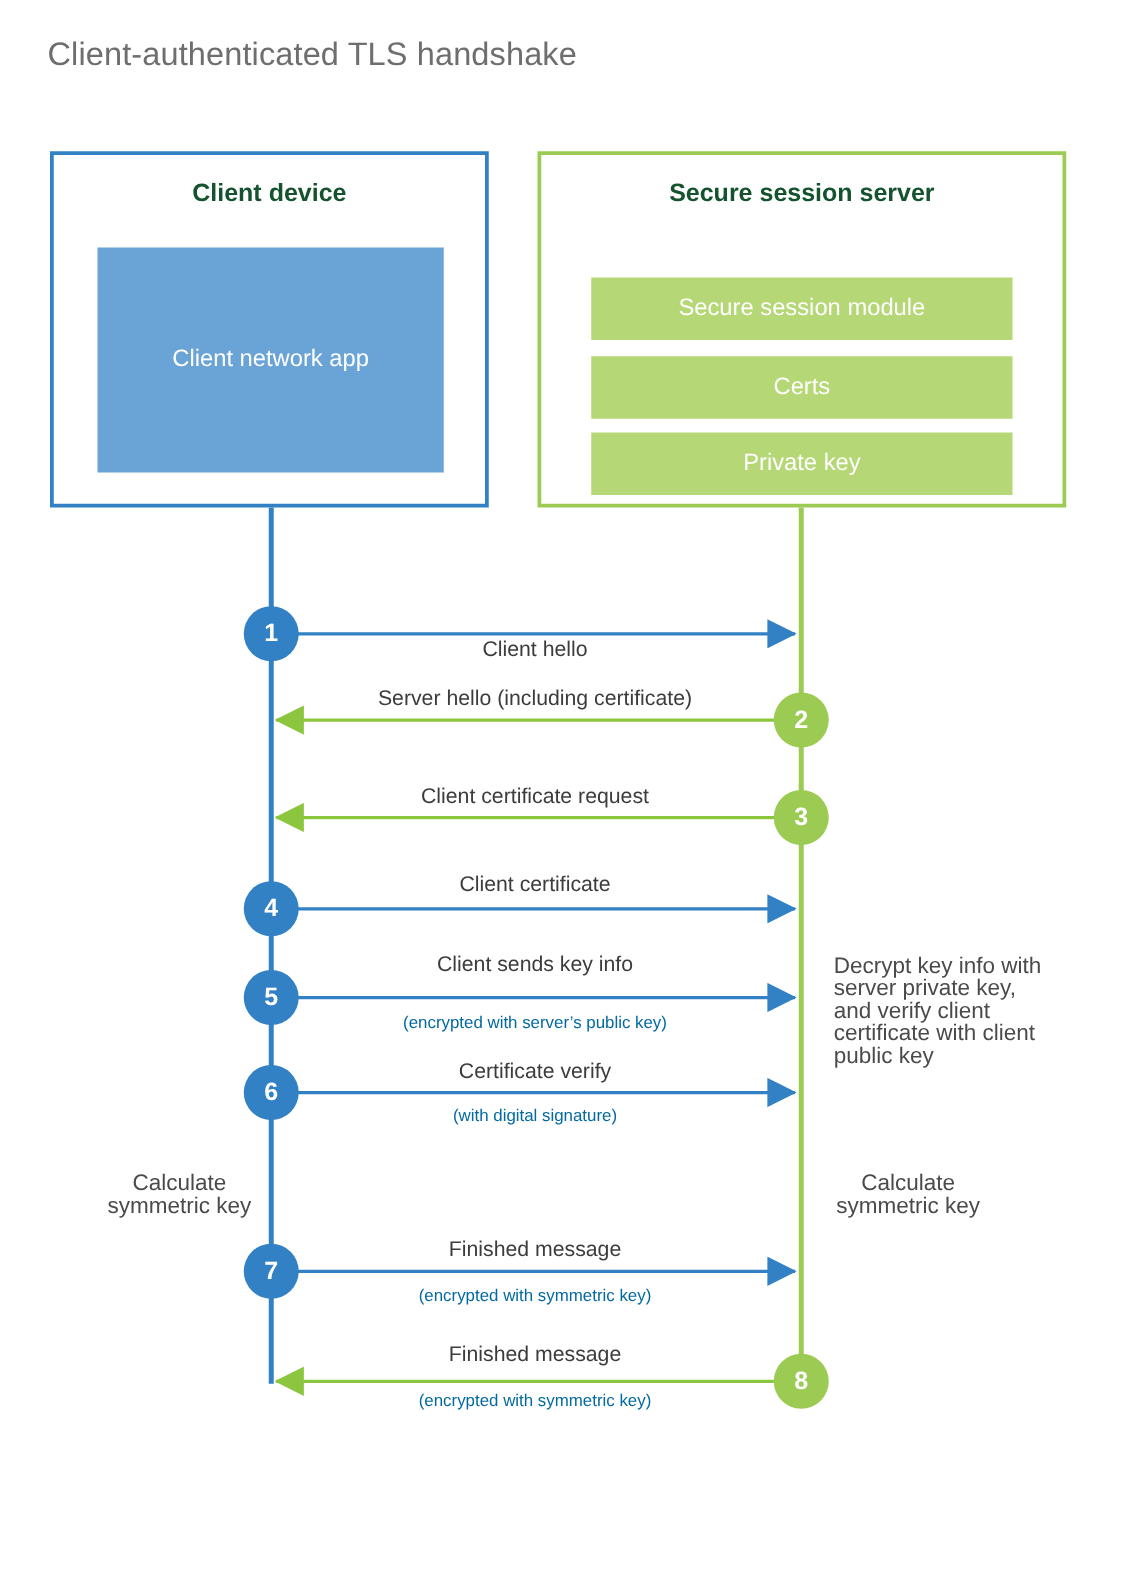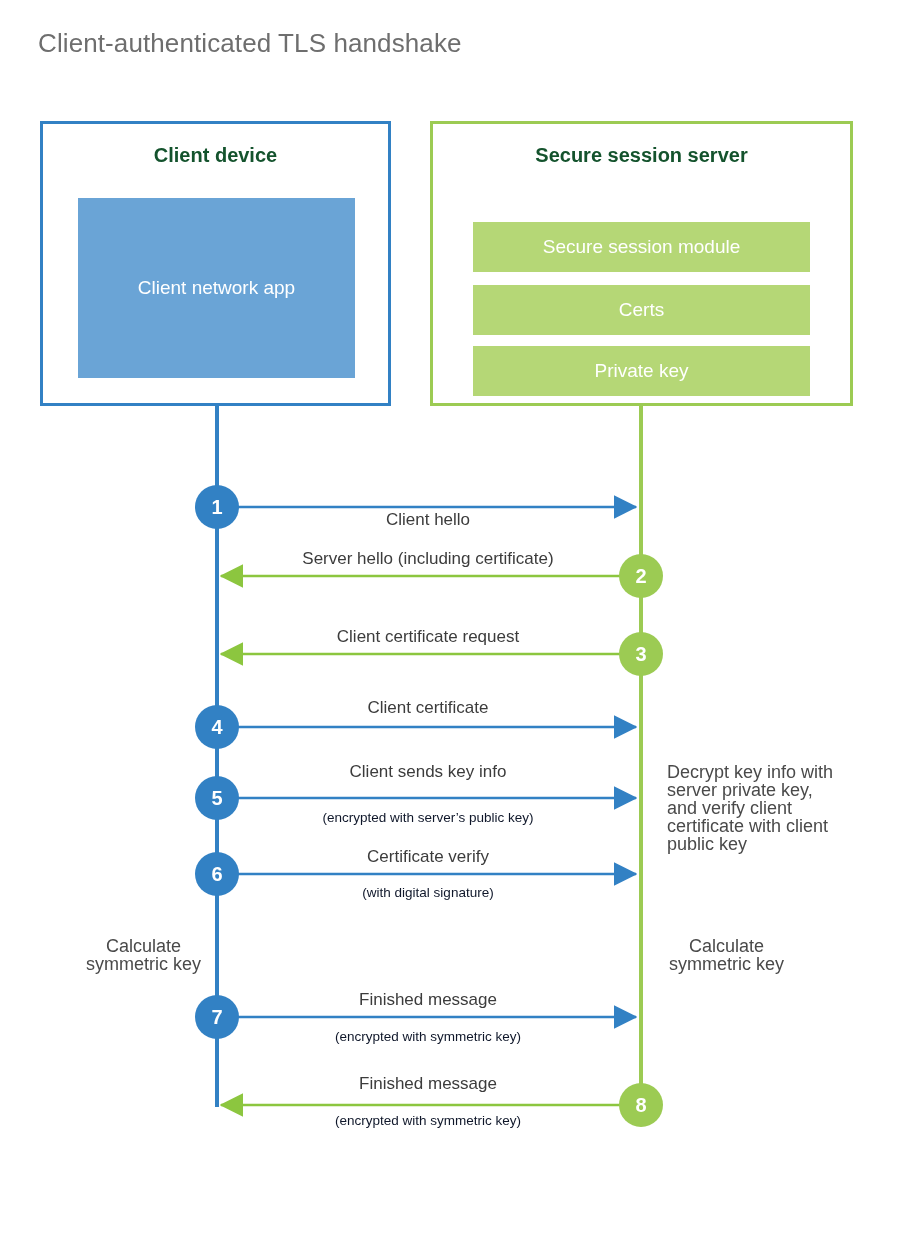--- a/index.html
+++ b/index.html
@@ -157,21 +157,21 @@
     position: absolute;
     text-align: center;
     color: #3c3c3c;
     font-size: 17px;
     white-space: nowrap;
     transform: translateX(-50%);
   }
   .msg-sub {
     position: absolute;
     text-align: left;
-    color: #0f172a;
+    color: #0369a1;
     font-size: 13.5px;
     white-space: nowrap;
     transform: translateX(-50%);
   }
 
   
   .side-note {
     position: absolute;
     color: #4a4a4a;
     font-size: 18px;

